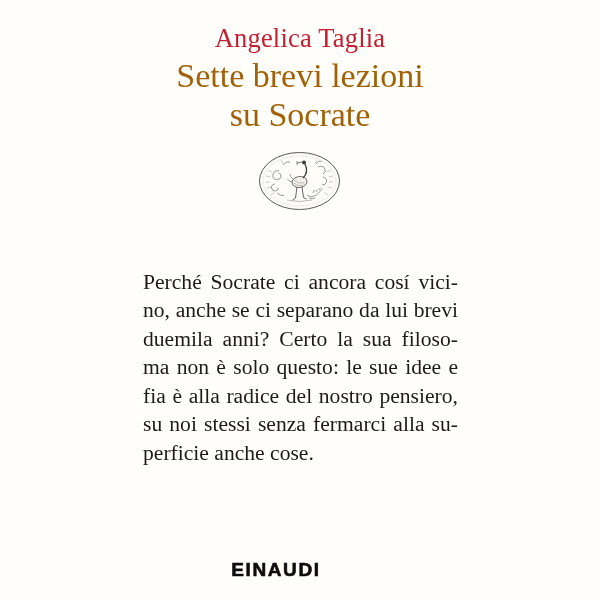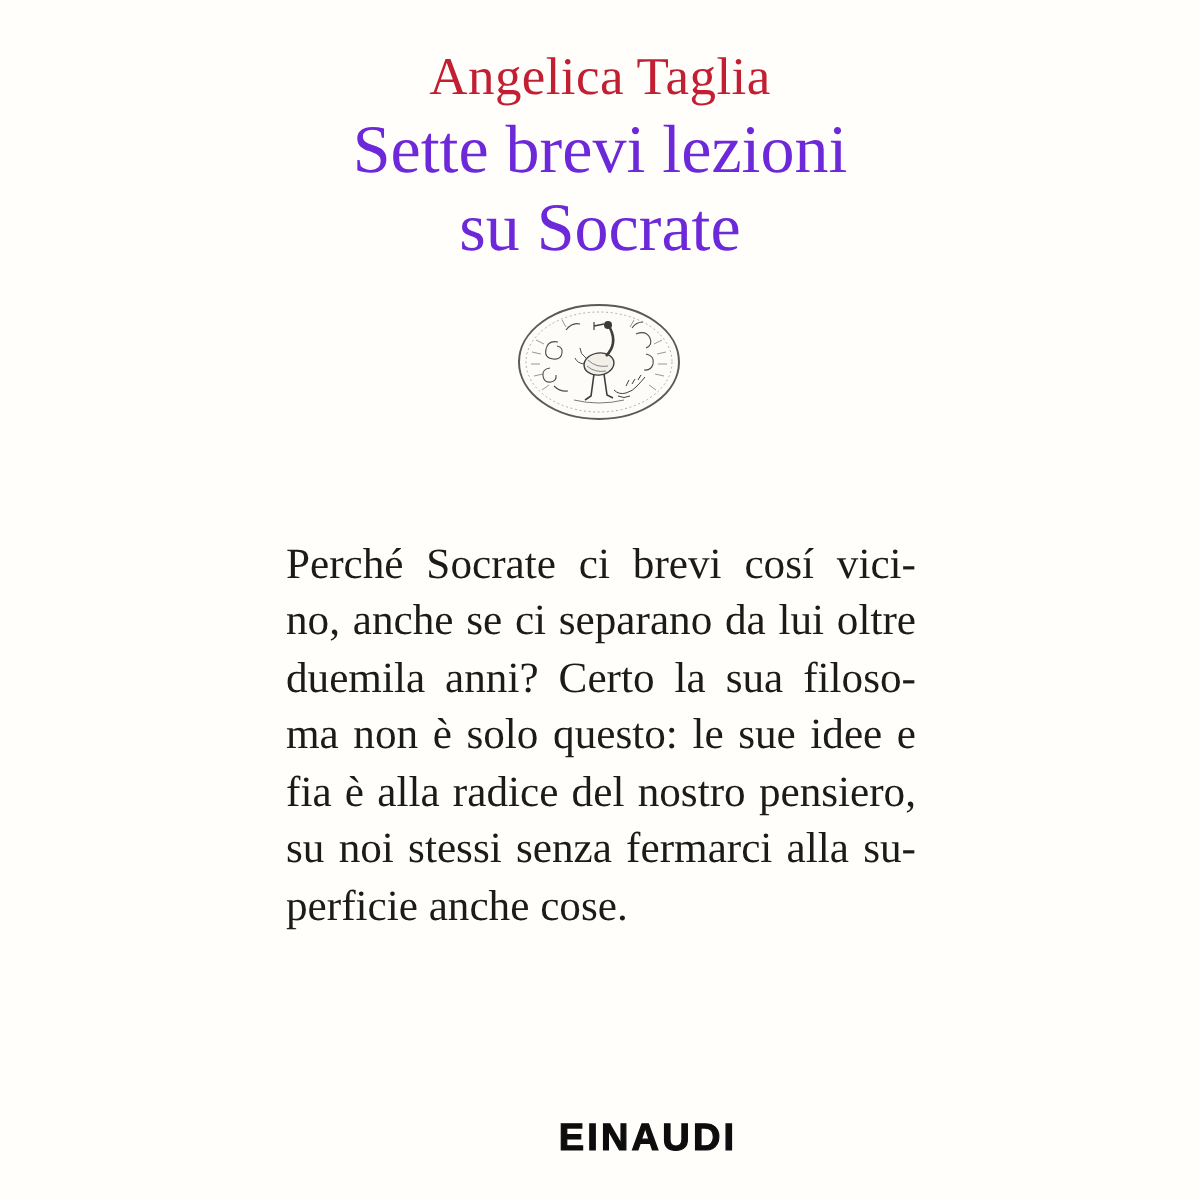--- a/index.html
+++ b/index.html
@@ -23,21 +23,21 @@
     line-height: 30px;
     color: #c21f33;
     letter-spacing: 0.2px;
   }
   .title {
     position: absolute;
     top: 57px; left: 0; width: 600px;
     text-align: center;
     font-size: 34px;
     line-height: 38.5px;
-    color: #6d28d9;
+    color: #a16207;
   }
   .emblem {
     position: absolute;
     top: 149px; left: 257px;
     width: 85px; height: 64px;
   }
   .body-text {
     position: absolute;
     top: 268px; left: 143px;
     width: 315px;
@@ -55,21 +55,20 @@
   }
   .publisher {
     position: absolute;
     top: 559px; left: 0; width: 552px;
     text-align: center;
     font-family: "Liberation Sans", sans-serif;
     font-weight: 900;
     font-size: 19px;
     letter-spacing: 1.6px;
     color: #0d0d0d;
-    padding-left: 48px;
     -webkit-text-stroke: 0.6px #0d0d0d;
   }
 </style>
 </head>
 <body>
 
 <div class="cover">
 
   <div class="author">Angelica Taglia</div>
 
@@ -132,22 +131,22 @@
       <circle cx="94" cy="27" r="4" fill="#3a3a3a"></circle>
 
       <path d="M90 26 l-10 2" stroke="#3d3d3d" stroke-width="1.4"></path>
       <path d="M80 24 l0 8" stroke="#3d3d3d" stroke-width="1.2"></path>
 
       <path d="M60 102 q25 6 50 0" fill="none" stroke="#6a6a6a" stroke-width="0.9"></path>
     </svg>
   </div>
 
   <div class="body-text">
-    <div class="body-line">Perché Socrate ci brevi cosí vici-</div>
-    <div class="body-line">no, anche se ci separano da lui oltre</div>
+    <div class="body-line">Perché Socrate ci ancora cosí vici-</div>
+    <div class="body-line">no, anche se ci separano da lui brevi</div>
     <div class="body-line">duemila anni? Certo la sua filoso-</div>
     <div class="body-line">ma non è solo questo: le sue idee e</div>
     <div class="body-line">fia è alla radice del nostro pensiero,</div>
     <div class="body-line">su noi stessi senza fermarci alla su-</div>
     <div class="body-line last">perficie anche cose.</div>
   </div>
 
   <div class="publisher">EINAUDI</div>
 
 </div>

